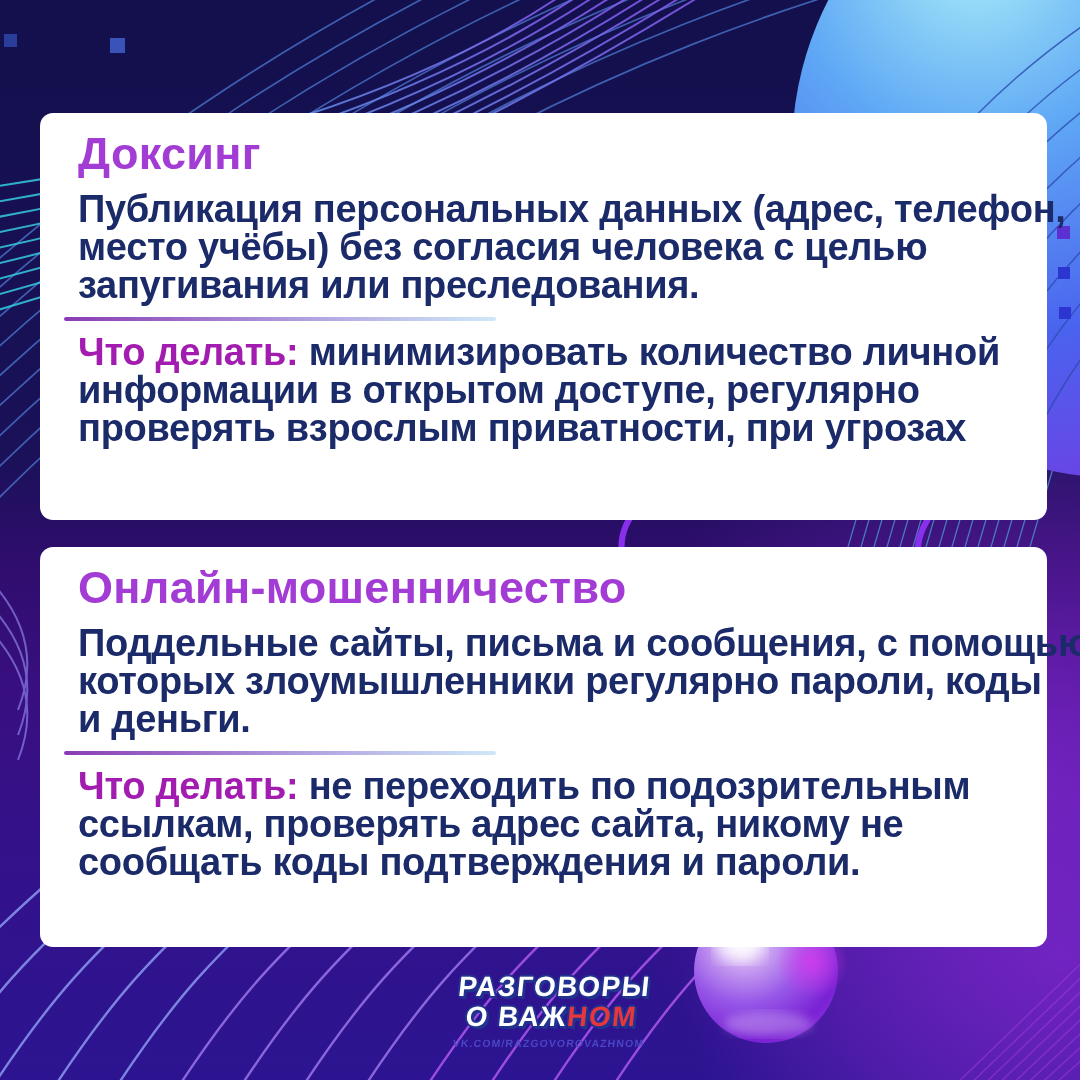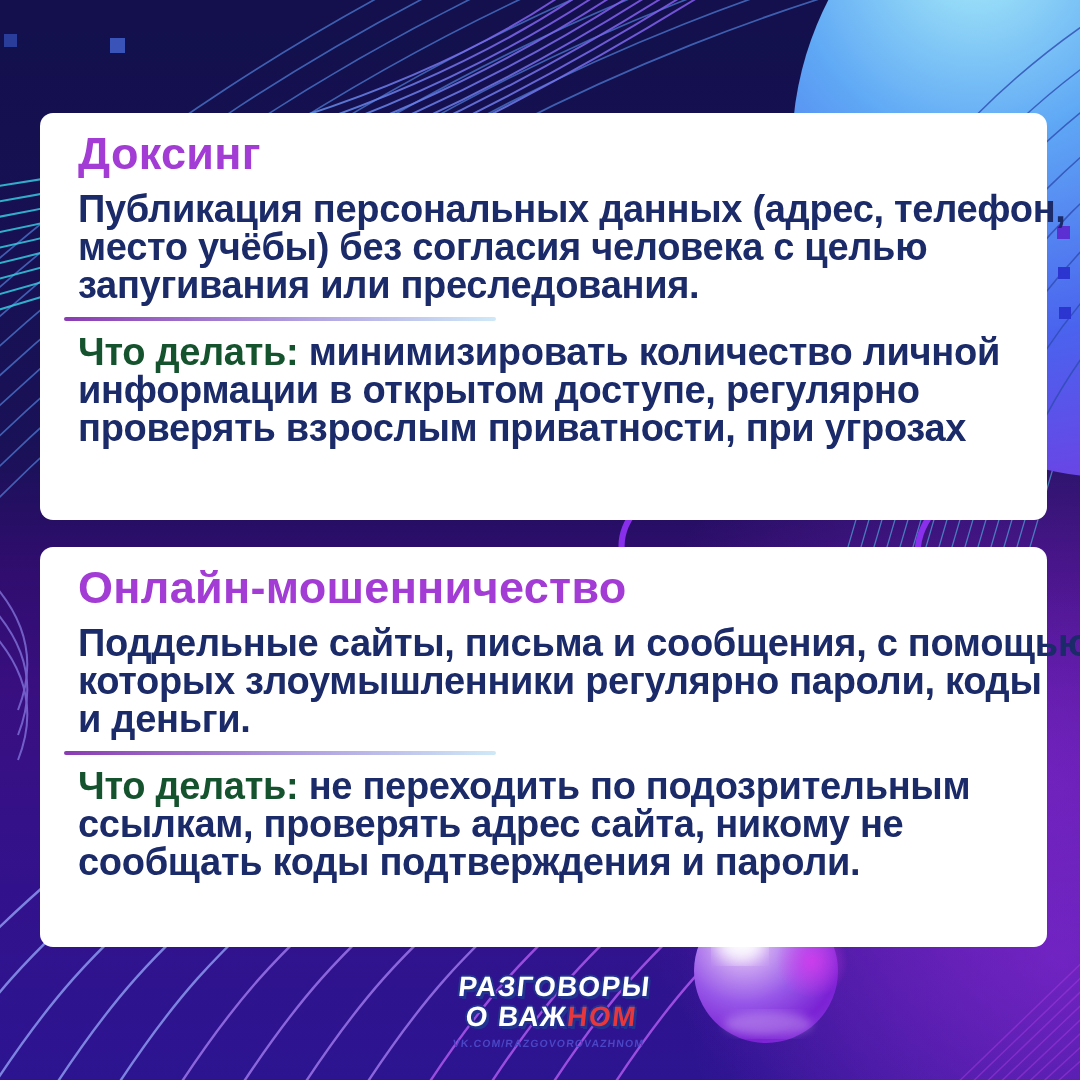--- a/index.html
+++ b/index.html
@@ -22,21 +22,21 @@
   }
   .line{
     font-size:38px;font-weight:bold;color:#1b2a68;line-height:38px;
     white-space:nowrap;letter-spacing:-.3px;
   }
   .divider{
     height:4px;width:432px;border:none;border-radius:2px;
     margin:13px 0 12px -14px;
     background:linear-gradient(90deg,#8a3bb2 0%,#b09fe0 55%,#cfe9f8 100%);
   }
-  .advice-label{color:#14532d;}
+  .advice-label{color:#a21caf;}
   .logo{
     position:absolute;left:436px;top:972px;width:232px;text-align:center;
     transform:skewX(-6deg);z-index:3;
   }
   .logo-line1{
     font-size:28px;font-weight:bold;color:#ffffff;letter-spacing:1.5px;
     line-height:30px;
     text-shadow:-2px 0 #21338f,0 -2px #21338f,2px 0 #21338f,0 2px #21338f,3px 3px 0 #21338f;
   }
   .logo-line2{

